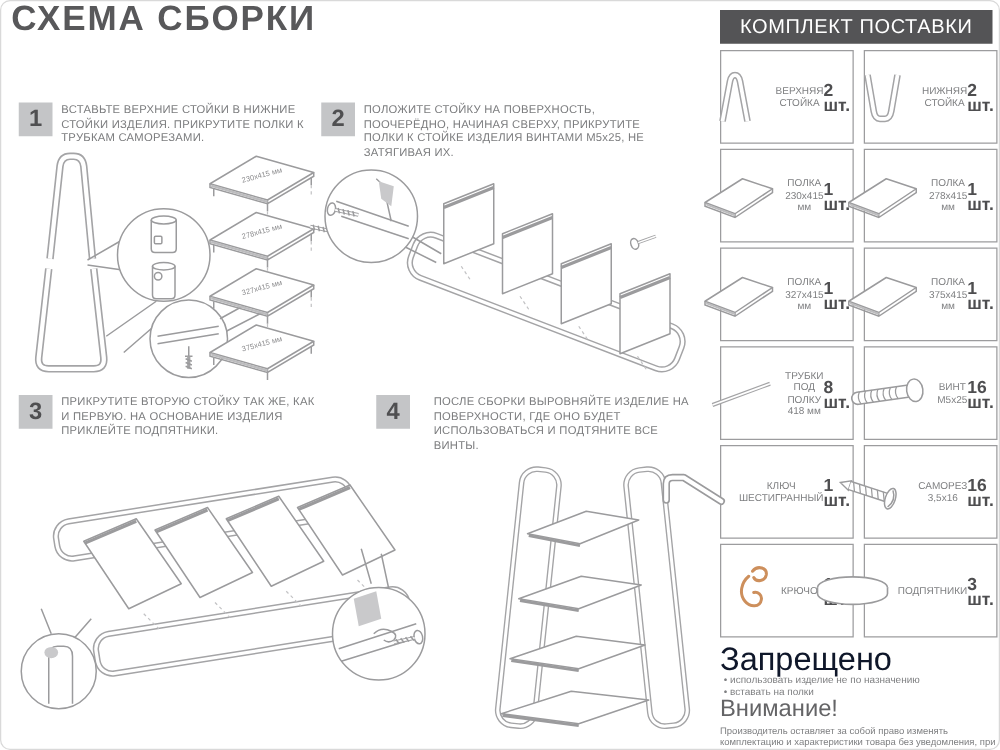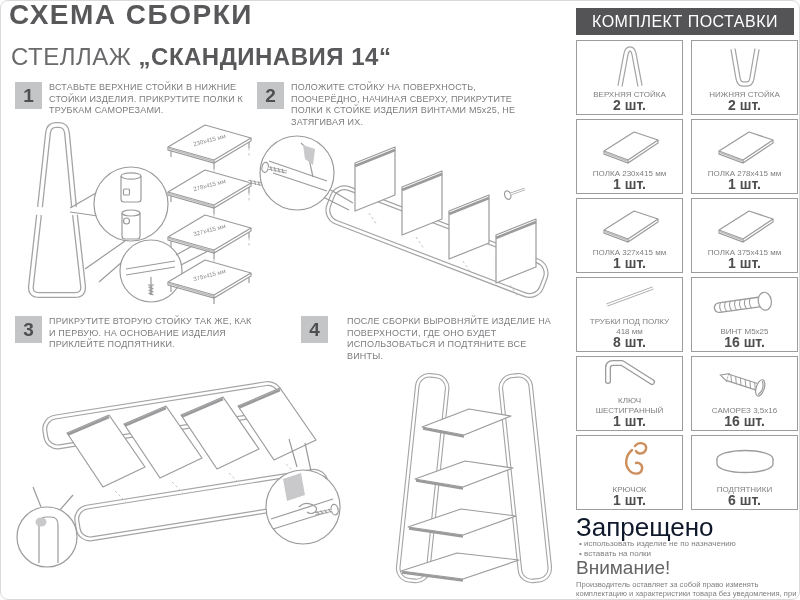--- a/index.html
+++ b/index.html
@@ -12,21 +12,21 @@
   .subtitle{left:10px;top:42px;font-size:24px;color:#6a6a6c;letter-spacing:.5px;white-space:nowrap;}
   .subtitle b{font-weight:800;color:#59595b;}
   
   .step-badge{width:27px;height:27px;background:#c4c5c7;color:#4f4f51;font-size:19px;font-weight:800;
               display:flex;align-items:center;justify-content:center;}
   .step-text{font-size:9px;line-height:11.5px;color:#7b7c7e;letter-spacing:.2px;}
   
   .kit-header{left:575px;top:7px;width:218px;height:27px;background:#545456;color:#fff;
               font-size:16px;font-weight:400;letter-spacing:.5px;display:flex;align-items:center;justify-content:center;}
   .kit-grid{left:575px;top:39px;width:222px;display:grid;grid-template-columns:107px 107px;grid-auto-rows:75px;gap:4px 8px;}
-  .kit-cell{border:1px solid #9c9c9e;background:#fff;display:flex;flex-direction:column;align-items:center;
+  .kit-cell{border:1px solid #9c9c9e;background:#fff;display:flex;flex-direction:row;align-items:center;
             justify-content:flex-end;padding:3px 2px 3px 2px;box-sizing:border-box;}
   .kit-icon{flex:1;display:flex;align-items:center;justify-content:center;width:100%;}
   .kit-name{font-size:8px;line-height:9.5px;color:#7e7f81;text-align:center;max-width:92px;}
   .kit-qty{font-size:14px;font-weight:700;color:#4e4e50;line-height:12px;}
   
   .h-forbidden{left:575px;top:511px;font-size:26px;color:#0f172a;}
   .forbidden-list{left:578px;top:538px;font-size:8px;line-height:10px;color:#7e7f81;}
   .forbidden-list div::before{content:"• ";color:#7e7f81;}
   .h-attention{left:575px;top:556px;font-size:19px;color:#646466;}
   .attention-text{left:575px;top:579px;width:222px;font-size:7.6px;line-height:9px;color:#7e7f81;}
@@ -39,24 +39,20 @@
   .dash{stroke:#c3c3c5;stroke-width:1;stroke-dasharray:2.5 2.5;fill:none;}
   .shade{fill:#c9c9cb;stroke:none;}
   text.lbl{font-family:"Liberation Sans",sans-serif;font-size:6px;fill:#8d8d8f;}
 </style>
 </head>
 <body>
 
 <div class="page">
 
   <div class="abs title">СХЕМА СБОРКИ</div>
-  <div class="abs subtitle">
-    <span>СТЕЛЛАЖ</span>
-    <b>„СКАНДИНАВИЯ 14“</b>
-  </div>
 
   <div class="abs step-badge" style="left:14px;top:81px;">1</div>
   <div class="abs step-text" style="left:48px;top:81px;width:202px;">ВСТАВЬТЕ ВЕРХНИЕ СТОЙКИ В НИЖНИЕ СТОЙКИ ИЗДЕЛИЯ. ПРИКРУТИТЕ ПОЛКИ К ТРУБКАМ САМОРЕЗАМИ.</div>
 
   <div class="abs step-badge" style="left:256px;top:81px;">2</div>
   <div class="abs step-text" style="left:290px;top:81px;width:255px;">ПОЛОЖИТЕ СТОЙКУ НА ПОВЕРХНОСТЬ, ПООЧЕРЁДНО, НАЧИНАЯ СВЕРХУ, ПРИКРУТИТЕ ПОЛКИ К СТОЙКЕ ИЗДЕЛИЯ ВИНТАМИ M5x25, НЕ ЗАТЯГИВАЯ ИХ.</div>
 
   <div class="abs step-badge" style="left:14px;top:315px;">3</div>
   <div class="abs step-text" style="left:48px;top:315px;width:210px;">ПРИКРУТИТЕ ВТОРУЮ СТОЙКУ ТАК ЖЕ, КАК И ПЕРВУЮ. НА ОСНОВАНИЕ ИЗДЕЛИЯ ПРИКЛЕЙТЕ ПОДПЯТНИКИ.</div>
 
@@ -403,21 +399,21 @@
         <div class="kit-qty">1 шт.</div>
       </div>
       <div class="kit-cell">
         <div class="kit-icon">
           <svg width="72" height="38" viewBox="0 0 72 38">
             <ellipse cx="36" cy="16" rx="28" ry="8.5" fill="#fff" stroke="#9b9b9d" stroke-width="1.3"></ellipse>
             <path d="M8,16 l0,5 a28,8.5 0 0 0 56,0 l0,-5" fill="#fff" stroke="#9b9b9d" stroke-width="1.3"></path>
           </svg>
         </div>
         <div class="kit-name">ПОДПЯТНИКИ</div>
-        <div class="kit-qty">6 шт.</div>
+        <div class="kit-qty">3 шт.</div>
       </div>
     </div>
 
   <div class="abs h-forbidden">Запрещено</div>
   <div class="abs forbidden-list">
       <div>использовать изделие не по назначению</div>
       <div>вставать на полки</div>
     </div>
 
   <div class="abs h-attention">Внимание!</div>

